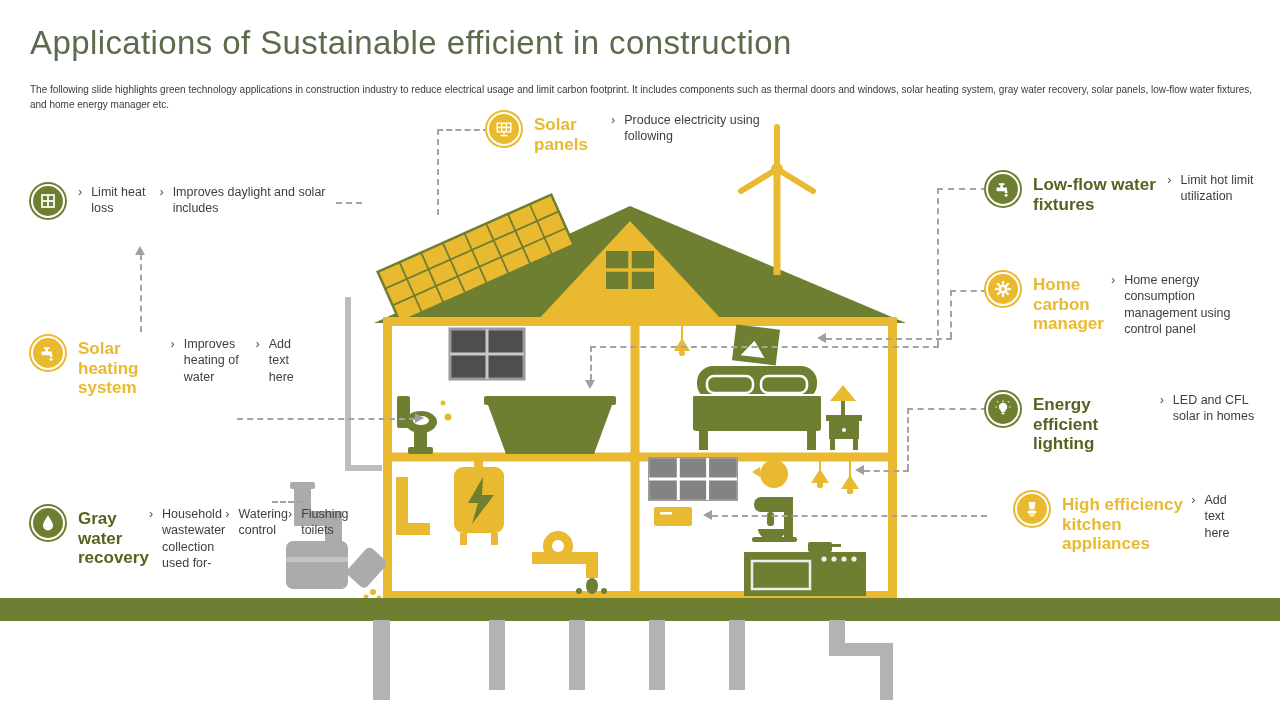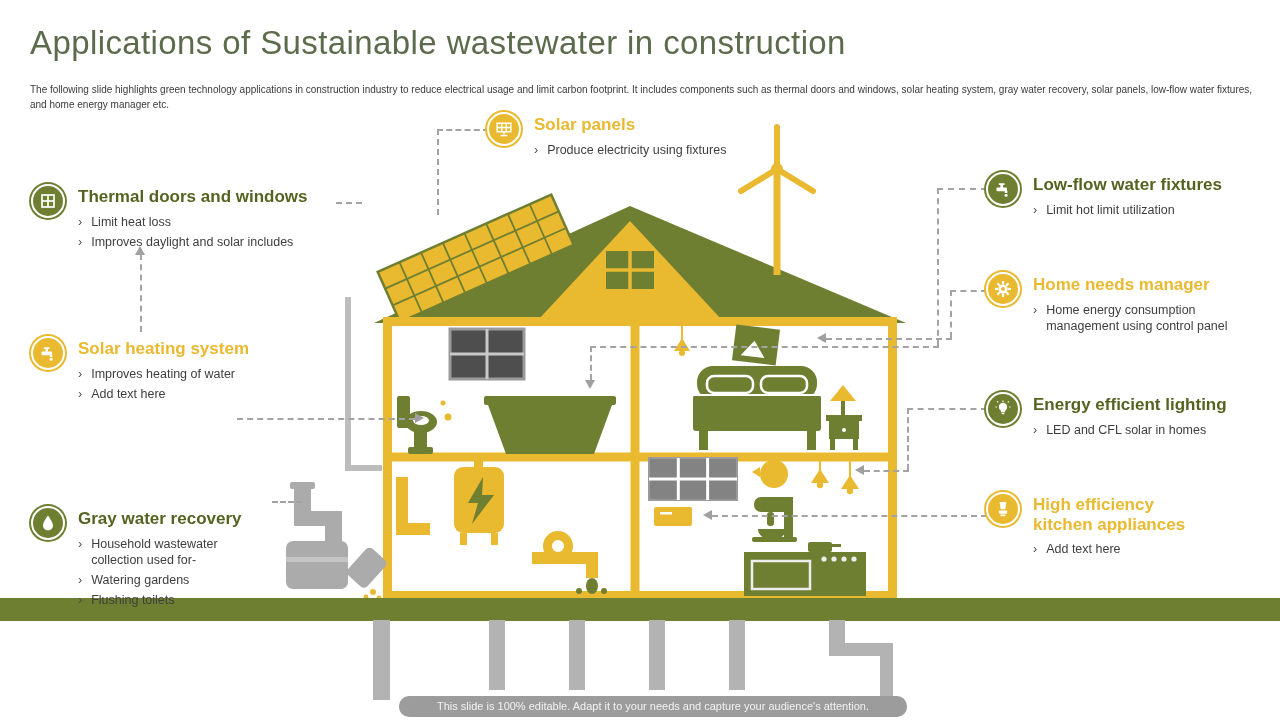--- a/index.html
+++ b/index.html
@@ -7,21 +7,21 @@
          font-family:"Liberation Sans", sans-serif;}
   .slide-title{position:absolute;left:30px;top:24px;font-size:33px;font-weight:normal;
                letter-spacing:.4px;color:#5D6B4D;margin:0;}
   .slide-desc{position:absolute;left:30px;top:83px;width:1224px;font-size:10px;
               line-height:1.45;color:#3A3A3A;margin:0;}
   .callout{position:absolute;display:flex;align-items:flex-start;gap:13px;}
   .badge{flex:0 0 auto;width:30px;height:30px;border-radius:50%;display:flex;
          align-items:center;justify-content:center;border:2.5px solid #fff;}
   .badge.olive{background:#6F7F31;box-shadow:0 0 0 2px #6F7F31;}
   .badge.yellow{background:#E9B92F;box-shadow:0 0 0 2px #E9B92F;}
-  .ctext{display:flex;flex-direction:column;}
+  .ctext{display:flex;flex-direction:row;}
   .callout-title{font-size:17px;font-weight:bold;line-height:1.15;margin:3px 0 7px;}
   .t-olive{color:#556320;}
   .t-yellow{color:#E9B92F;}
   .bullet{display:flex;gap:9px;font-size:12.5px;color:#3E3E3E;line-height:1.3;margin-bottom:4px;}
   .bm{color:#4A4A4A;flex:0 0 auto;}
   .dh{position:absolute;border-top:2px dashed #A3A3A3;height:0;}
   .dv{position:absolute;border-left:2px dashed #A3A3A3;width:0;}
   .arr{position:absolute;width:0;height:0;}
   .arr.up{border-left:5px solid transparent;border-right:5px solid transparent;border-bottom:9px solid #9F9F9F;}
   .arr.down{border-left:5px solid transparent;border-right:5px solid transparent;border-top:9px solid #9F9F9F;}
@@ -30,21 +30,21 @@
   .ground{position:absolute;left:0;top:598px;width:1280px;height:23px;background:#6F7F31;}
   .pipe{position:absolute;background:#B3B3B3;}
   .footer-bar{position:absolute;left:399px;top:696px;width:508px;height:21px;border-radius:10px;
               background:#9C9C9C;color:#F2F2F2;font-size:11px;text-align:center;line-height:21px;}
 </style>
 </head>
 <body>
 
 <div id="slide">
 
-  <h1 class="slide-title">Applications of Sustainable wastewater in construction</h1>
+  <h1 class="slide-title">Applications of Sustainable efficient in construction</h1>
   <p class="slide-desc">The following slide highlights green technology applications in construction industry to reduce electrical usage and limit carbon footprint. It includes components such as thermal doors and windows, solar heating system, gray water recovery, solar panels, low-flow water fixtures, and home energy manager etc.</p>
 
   <svg style="position:absolute;left:270px;top:105px" width="700" height="540" viewBox="0 0 700 540">
 
     <path d="M78 192 V363 H112" fill="none" stroke="#BDBDBD" stroke-width="6"></path>
 
     <g>
       <polygon points="360,101 104,218 636,218" fill="#6F7F31"></polygon>
     </g>
 
@@ -266,37 +266,36 @@
             <line x1="11.3" y1="3.2" x2="11.3" y2="11.8"></line>
         <line x1="9" y1="11.8" x2="9" y2="14.6"></line>
             <line x1="5.6" y1="15.6" x2="12.4" y2="15.6"></line>
           </g>
         </svg>
     </div>
     <div class="ctext" style="width:230px">
       <div class="callout-title t-yellow">Solar panels</div>
       <div class="bullet">
           <span class="bm">›</span>
-          <span>Produce electricity using fixtures</span>
+          <span>Produce electricity using following</span>
         </div>
     </div>
   </div>
 
   <div class="callout" style="left:31px;top:184px">
     <div class="badge olive">
       <svg width="18" height="18" viewBox="0 0 18 18">
           <g stroke="#fff" stroke-width="1.7" fill="none">
         <rect x="3" y="3" width="12" height="12"></rect>
             <line x1="9" y1="3" x2="9" y2="15"></line>
             <line x1="3" y1="9" x2="15" y2="9"></line>
           </g>
         </svg>
     </div>
     <div class="ctext" style="width:270px">
-      <div class="callout-title t-olive">Thermal doors and windows</div>
       <div class="bullet">
           <span class="bm">›</span>
           <span>Limit heat loss</span>
         </div>
       <div class="bullet">
           <span class="bm">›</span>
           <span>Improves daylight and solar includes</span>
         </div>
     </div>
   </div>
@@ -333,21 +332,21 @@
         </svg>
     </div>
     <div class="ctext" style="width:195px">
       <div class="callout-title t-olive">Gray water recovery</div>
       <div class="bullet">
           <span class="bm">›</span>
           <span>Household wastewater collection used for-</span>
         </div>
       <div class="bullet">
           <span class="bm">›</span>
-          <span>Watering gardens</span>
+          <span>Watering control</span>
         </div>
       <div class="bullet">
           <span class="bm">›</span>
           <span>Flushing toilets</span>
         </div>
     </div>
   </div>
 
   <div class="callout" style="left:986px;top:172px">
     <div class="badge olive">
@@ -381,21 +380,21 @@
             <rect x="13.6" y="7.9" width="3.4" height="2.2"></rect>
         <rect x="7.9" y="1" width="2.2" height="3.4" transform="rotate(45 9 9)"></rect>
         <rect x="7.9" y="13.6" width="2.2" height="3.4" transform="rotate(45 9 9)"></rect>
         <rect x="1" y="7.9" width="3.4" height="2.2" transform="rotate(45 9 9)"></rect>
         <rect x="13.6" y="7.9" width="3.4" height="2.2" transform="rotate(45 9 9)"></rect>
         <circle cx="9" cy="9" r="1.9" fill="#E9B92F"></circle>
           </g>
         </svg>
     </div>
     <div class="ctext" style="width:225px">
-      <div class="callout-title t-yellow">Home needs manager</div>
+      <div class="callout-title t-yellow">Home carbon manager</div>
       <div class="bullet">
           <span class="bm">›</span>
           <span>Home energy consumption management using control panel</span>
         </div>
     </div>
   </div>
 
   <div class="callout" style="left:986px;top:392px">
     <div class="badge olive">
       <svg width="18" height="18" viewBox="0 0 18 18">
@@ -415,34 +414,33 @@
     </div>
     <div class="ctext" style="width:240px">
       <div class="callout-title t-olive">Energy efficient lighting</div>
       <div class="bullet">
           <span class="bm">›</span>
           <span>LED and CFL solar in homes</span>
         </div>
     </div>
   </div>
 
-  <div class="callout" style="left:986px;top:492px">
+  <div class="callout" style="left:1015px;top:492px">
     <div class="badge yellow">
       <svg width="18" height="18" viewBox="0 0 18 18">
           <g fill="#fff">
         <path d="M5.6 2 h6.8 l-1.1 7.2 h-4.6 Z"></path>
             <rect x="4.8" y="10.4" width="8.4" height="3.4" rx="1.2"></rect>
         <rect x="6.4" y="14.6" width="5.2" height="1.6" rx="0.8"></rect>
           </g>
         </svg>
     </div>
     <div class="ctext" style="width:170px">
       <div class="callout-title t-yellow">High efficiency kitchen appliances</div>
       <div class="bullet">
           <span class="bm">›</span>
           <span>Add text here</span>
         </div>
     </div>
   </div>
 
-  <div class="footer-bar">This slide is 100% editable. Adapt it to your needs and capture your audience's attention.</div>
 
 </div>
 
 </body></html>

